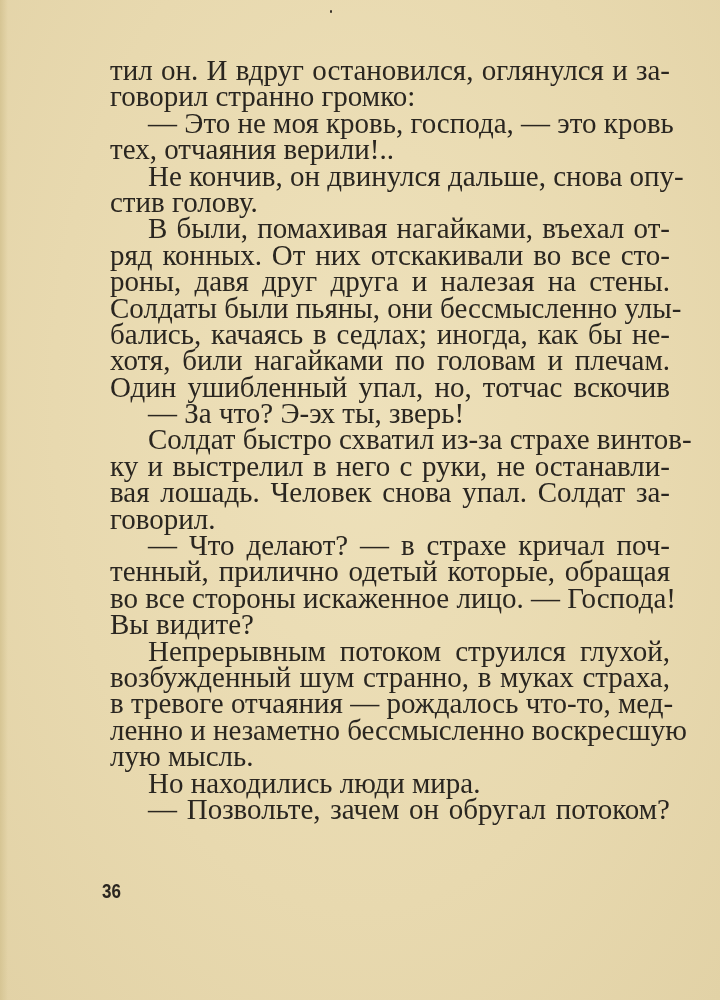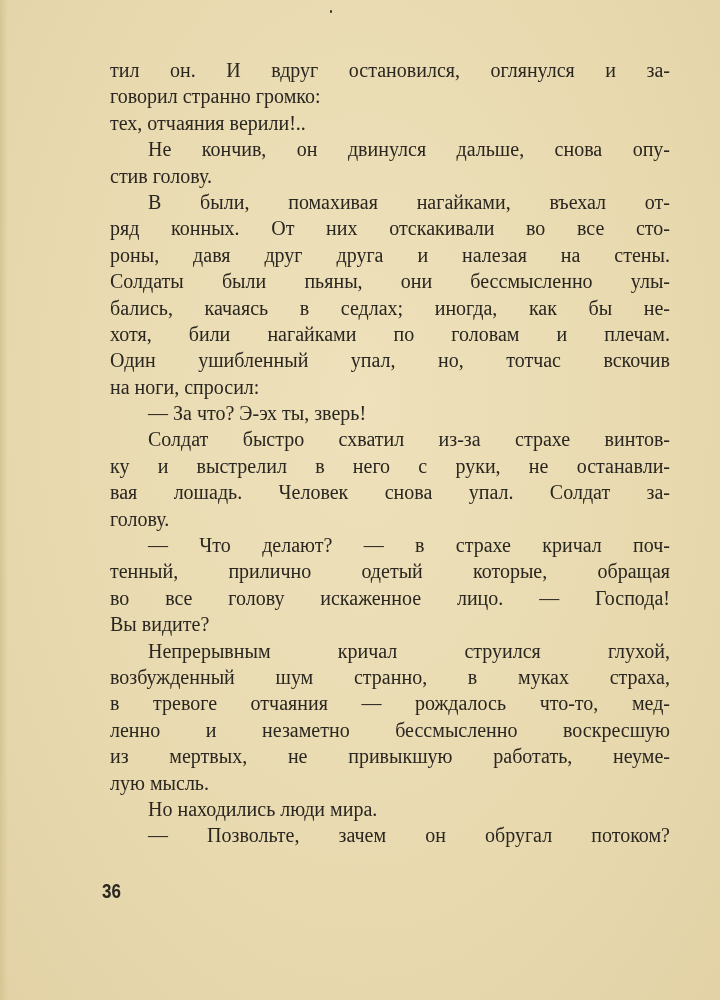--- a/index.html
+++ b/index.html
@@ -11,21 +11,21 @@
     font-family: "Liberation Serif", "DejaVu Serif", serif;
     color: #2a2620;
   }
   .page-edge {
     position: absolute; left: 0; top: 0; bottom: 0; width: 8px;
     background: linear-gradient(to right, #d6c594, rgba(226,210,166,0));
   }
   .speck { position: absolute; left: 330px; top: 10px; width: 2px; height: 3px; background: #3a332a; border-radius: 1px; }
   .text-block {
     position: absolute; left: 110px; top: 57px; width: 560px;
-    font-size: 20px; line-height: 26.4px;
+    font-size: 29px; line-height: 26.4px;
   }
   .line {
     display: block; white-space: nowrap;
     text-align: justify; text-align-last: justify;
     height: 26.4px; overflow: visible;
   }
   .line.last { text-align-last: left; }
   .line.indent { padding-left: 38px; }
   .page-number {
     position: absolute; left: 102px; top: 880px;
@@ -36,43 +36,42 @@
 </style>
 </head>
 <body>
 
 <div class="page-edge"></div>
 <div class="speck"></div>
 
 <div class="text-block" id="text-block">
     <span class="line">тил он. И вдруг остановился, оглянулся и за-</span>
     <span class="line last">говорил странно громко:</span>
+    <span class="line indent">— Это не моя кровь, господа, — это кровь</span>
     <span class="line last">тех, отчаяния верили!..</span>
     <span class="line indent">Не кончив, он двинулся дальше, снова опу-</span>
     <span class="line last">стив голову.</span>
     <span class="line indent">В были, помахивая нагайками, въехал от-</span>
     <span class="line">ряд конных. От них отскакивали во все сто-</span>
     <span class="line">роны, давя друг друга и налезая на стены.</span>
     <span class="line">Солдаты были пьяны, они бессмысленно улы-</span>
     <span class="line">бались, качаясь в седлах; иногда, как бы не-</span>
     <span class="line">хотя, били нагайками по головам и плечам.</span>
     <span class="line">Один ушибленный упал, но, тотчас вскочив</span>
-    <span class="line last">на ноги, спросил:</span>
     <span class="line indent last">— За что? Э-эх ты, зверь!</span>
     <span class="line indent">Солдат быстро схватил из-за страхе винтов-</span>
     <span class="line">ку и выстрелил в него с руки, не останавли-</span>
     <span class="line">вая лошадь. Человек снова упал. Солдат за-</span>
-    <span class="line last">голову.</span>
+    <span class="line last">говорил.</span>
     <span class="line indent">— Что делают? — в страхе кричал поч-</span>
     <span class="line">тенный, прилично одетый которые, обращая</span>
-    <span class="line">во все голову искаженное лицо. — Господа!</span>
+    <span class="line">во все стороны искаженное лицо. — Господа!</span>
     <span class="line last">Вы видите?</span>
-    <span class="line indent">Непрерывным кричал струился глухой,</span>
+    <span class="line indent">Непрерывным потоком струился глухой,</span>
     <span class="line">возбужденный шум странно, в муках страха,</span>
     <span class="line">в тревоге отчаяния — рождалось что-то, мед-</span>
     <span class="line">ленно и незаметно бессмысленно воскресшую</span>
-    <span class="line">из мертвых, не привыкшую работать, неуме-</span>
     <span class="line last">лую мысль.</span>
     <span class="line indent last">Но находились люди мира.</span>
     <span class="line indent">— Позвольте, зачем он обругал потоком?</span>
   </div>
 
 <div class="page-number">36</div>
 
 </body></html>

